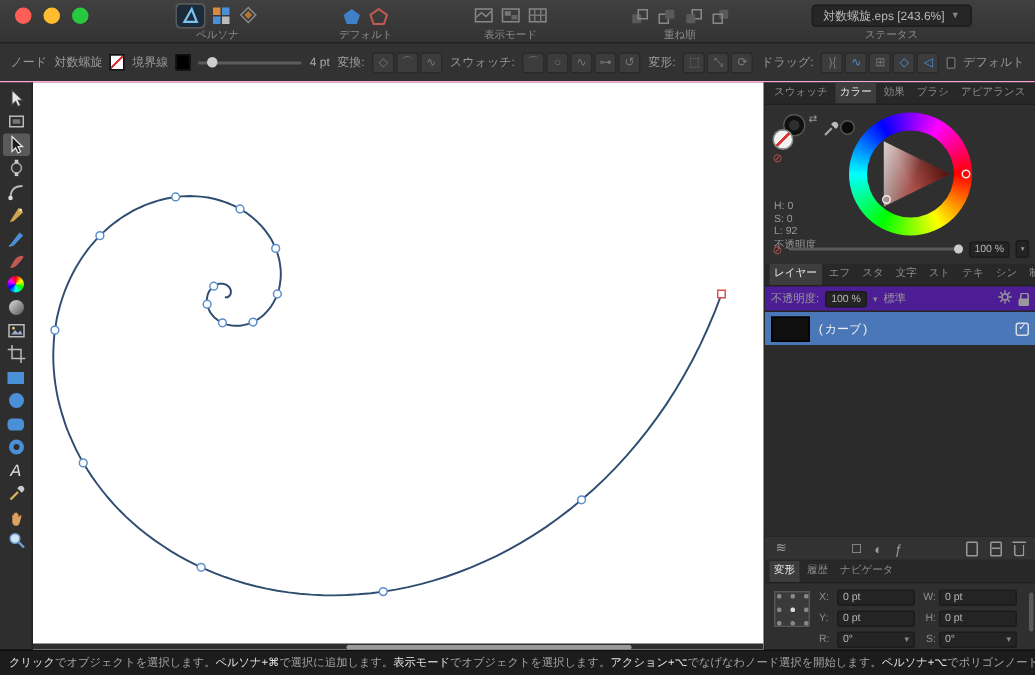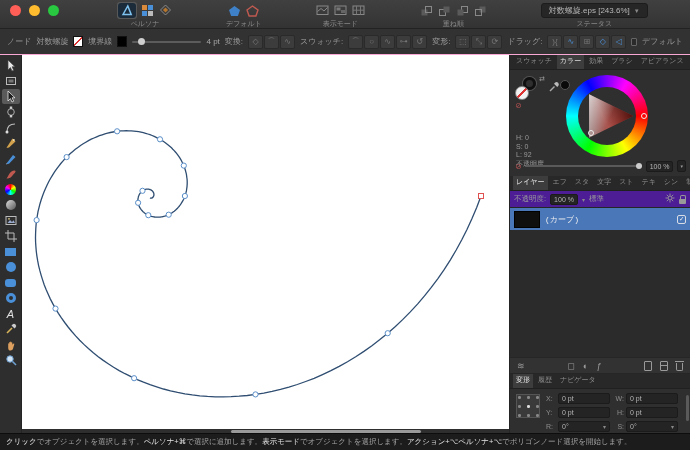--- a/index.html
+++ b/index.html
@@ -636,16 +636,17 @@
   </div>
 
   <div class="statusbar" id="statusbar">
       <b>クリック</b>
       <span>でオブジェクトを選択します。</span>
       <b> ペルソナ+⌘</b>
       <span>で選択に追加します。</span>
       <b> 表示モード</b>
       <span>でオブジェクトを選択します。</span>
       <b> アクション+⌥</b>
+      <span>でなげなわノード選択を開始します。</span>
       <b> ペルソナ+⌥</b>
       <span>でポリゴンノード選択を開始します。</span>
     </div>
 </div>
 
 </body></html>

